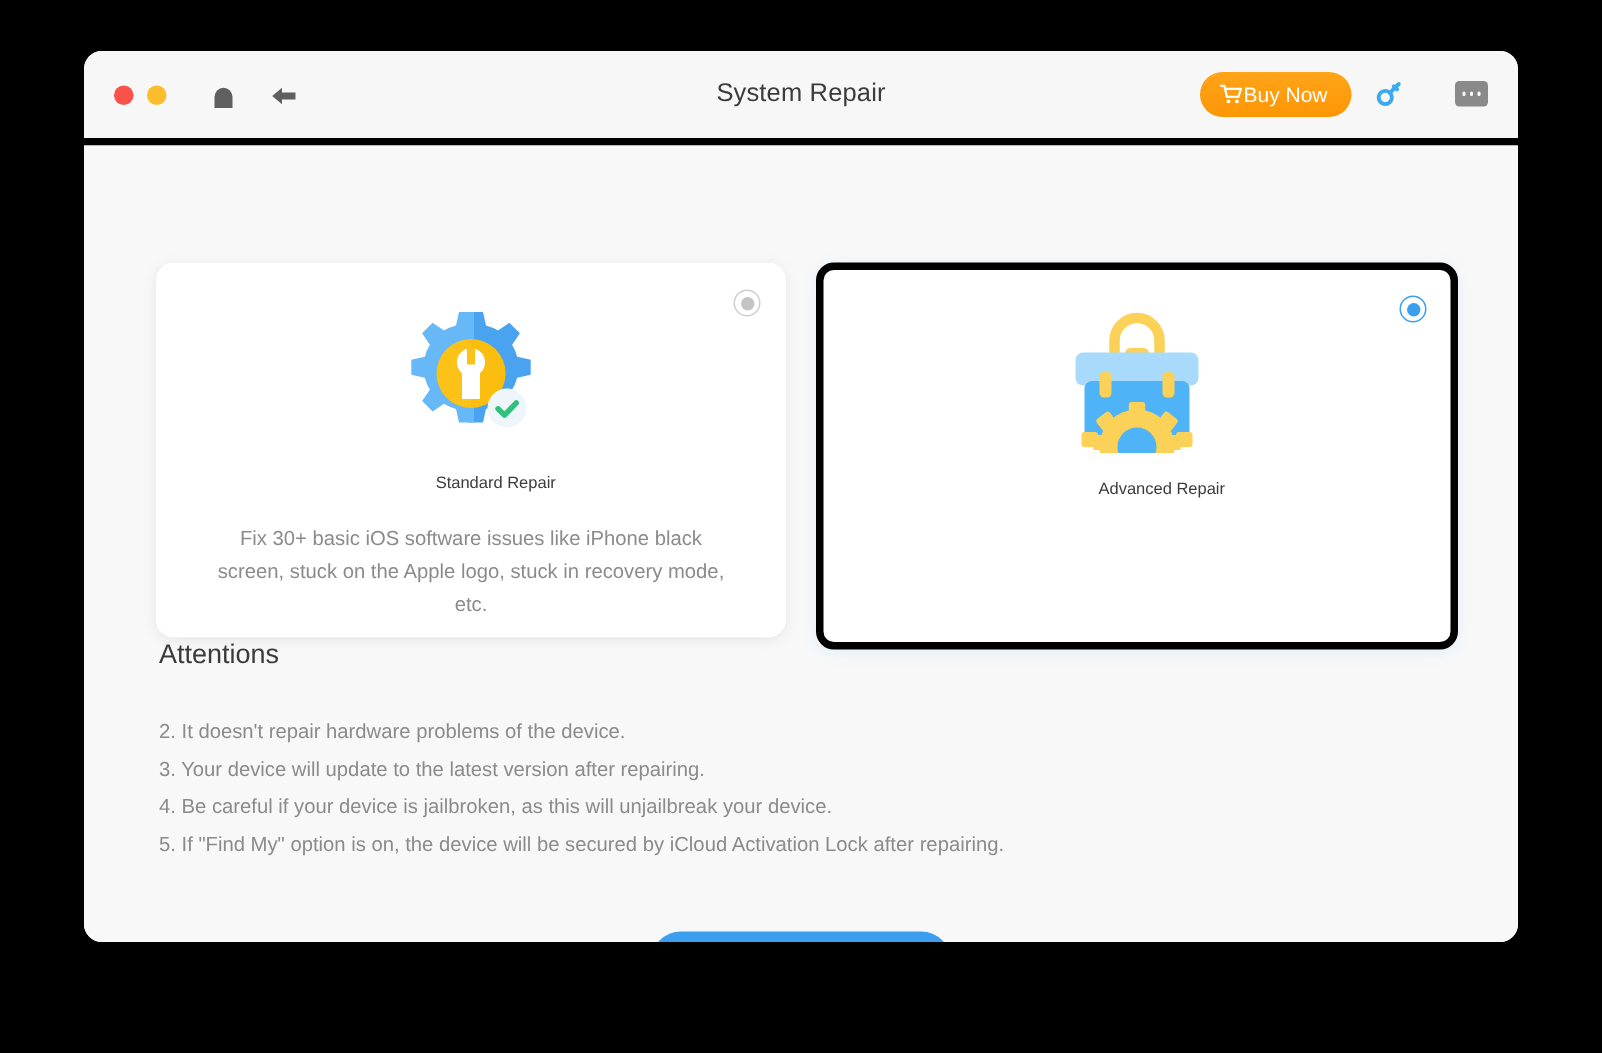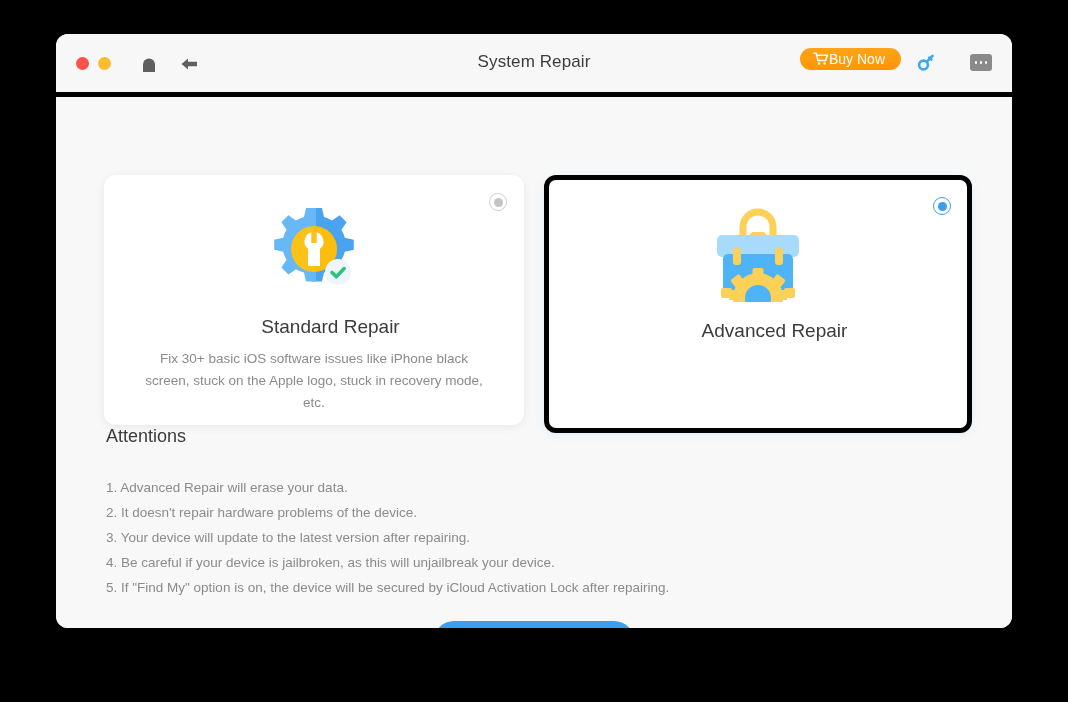--- a/index.html
+++ b/index.html
@@ -74,21 +74,21 @@
     text-align: center;
     font-size: 17px;
     color: #3c3c3c;
     letter-spacing: .1px;
   }
 
   #buy-now {
     position: absolute;
     right: 111px;
     top: 14px;
-    height: 22px;
+    height: 30px;
     padding: 0 16px 0 13px;
     border: none;
     border-radius: 16px;
     background: linear-gradient(180deg, #ffa418 0%, #fd9605 100%);
     color: #ffffff;
     font-size: 14px;
     font-family: "Liberation Sans", sans-serif;
     display: flex;
     align-items: center;
     cursor: pointer;
@@ -185,21 +185,21 @@
     top: 26px;
     display: flex;
     justify-content: center;
   }
 
   .card-title {
     position: absolute;
     left: 0; right: 0;
     top: 140px;
     text-align: center;
-    font-size: 19px;
+    font-size: 11px;
     color: #3b3b3b;
     margin-left: 33px;
   }
 
   .card-desc {
     position: absolute;
     left: 36px; right: 36px;
     top: 172px;
     text-align: center;
     font-size: 13.5px;
@@ -357,21 +357,20 @@
             </svg>
           </div>
 
           <div class="card-title">Advanced Repair</div>
         </div>
       </div>
 
       <div id="attentions-title">Attentions</div>
 
       <div id="attentions-list">
-        <div class="attn-item">1. Advanced Repair will erase your data.</div>
         <div class="attn-item">2. It doesn't repair hardware problems of the device.</div>
         <div class="attn-item">3. Your device will update to the latest version after repairing.</div>
         <div class="attn-item">4. Be careful if your device is jailbroken, as this will unjailbreak your device.</div>
         <div class="attn-item">5. If "Find My" option is on, the device will be secured by iCloud Activation Lock after repairing.</div>
       </div>
 
       <button id="repair-now">Repair Now</button>
 
     </div>
   </div>

